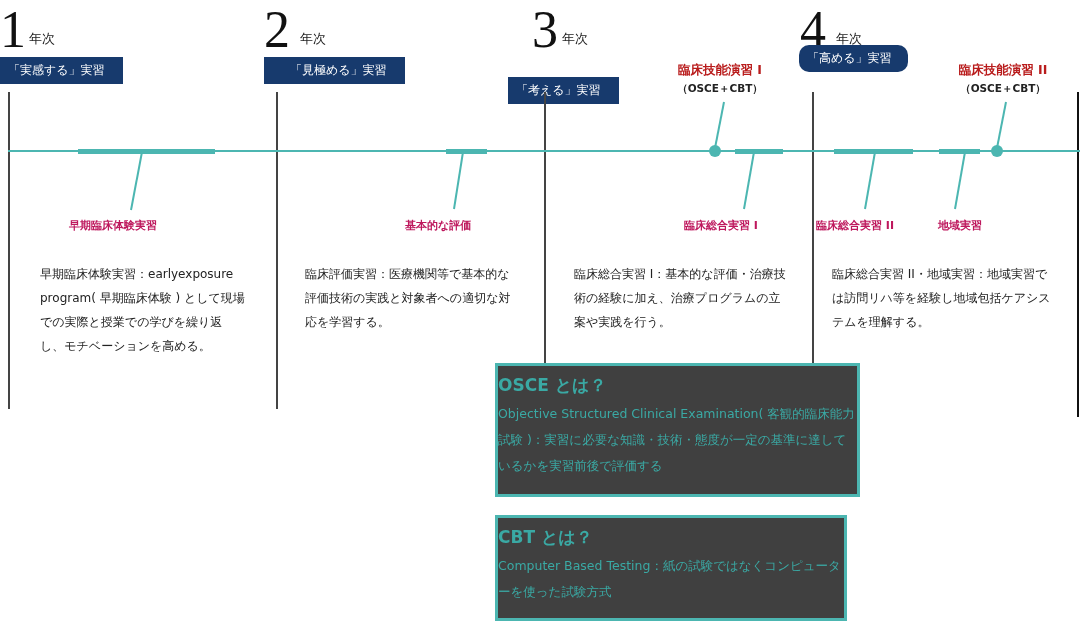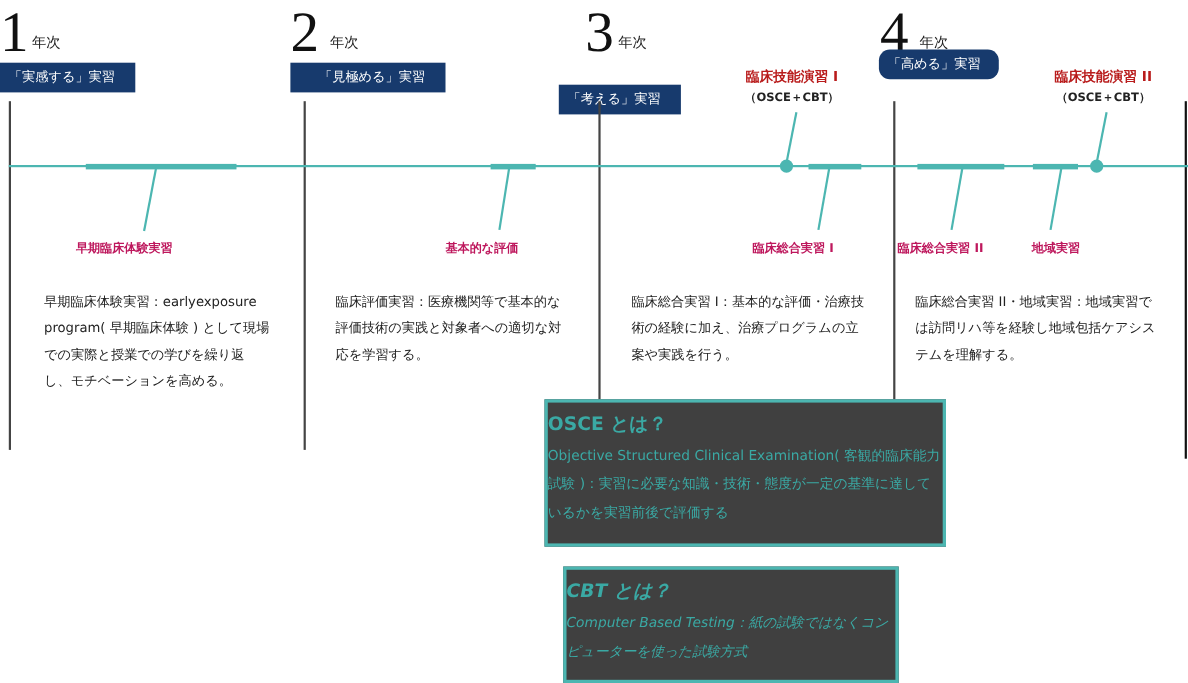--- a/index.html
+++ b/index.html
@@ -86,16 +86,16 @@
 
 <div class="abs desc" style="left:40px;top:262px;width:205px;">早期臨床体験実習：earlyexposure program( 早期臨床体験 ) として現場での実際と授業での学びを繰り返し、モチベーションを高める。</div>
 <div class="abs desc" style="left:305px;top:262px;width:215px;">臨床評価実習：医療機関等で基本的な評価技術の実践と対象者への適切な対応を学習する。</div>
 <div class="abs desc" style="left:574px;top:262px;width:215px;">臨床総合実習 I：基本的な評価・治療技術の経験に加え、治療プログラムの立案や実践を行う。</div>
 <div class="abs desc" style="left:832px;top:262px;width:222px;">臨床総合実習 II・地域実習：地域実習では訪問リハ等を経験し地域包括ケアシステムを理解する。</div>
 
 <div class="abs info-box" style="left:495px;top:363px;width:365px;height:134px;">
   <div class="info-title">OSCE とは？</div>
   <div class="info-body">Objective Structured Clinical Examination( 客観的臨床能力試験 )：実習に必要な知識・技術・態度が一定の基準に達しているかを実習前後で評価する</div>
 </div>
-<div class="abs info-box" style="left:512px;top:515px;width:305px;height:106px;font-style:italic;">
+<div class="abs info-box" style="left:495px;top:515px;width:352px;height:106px;">
   <div class="info-title">CBT とは？</div>
   <div class="info-body">Computer Based Testing：紙の試験ではなくコンピューターを使った試験方式</div>
 </div>
 
 </body></html>

